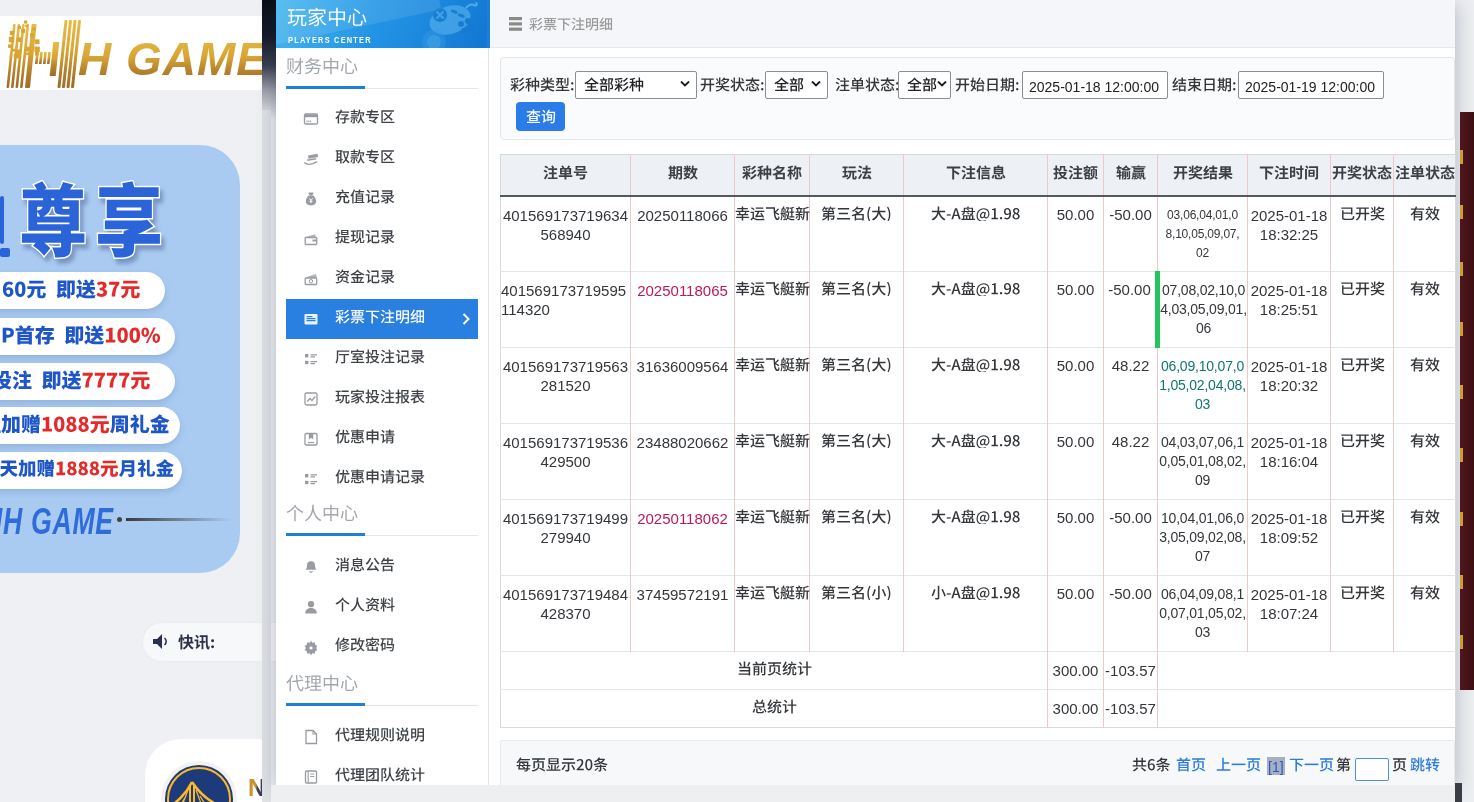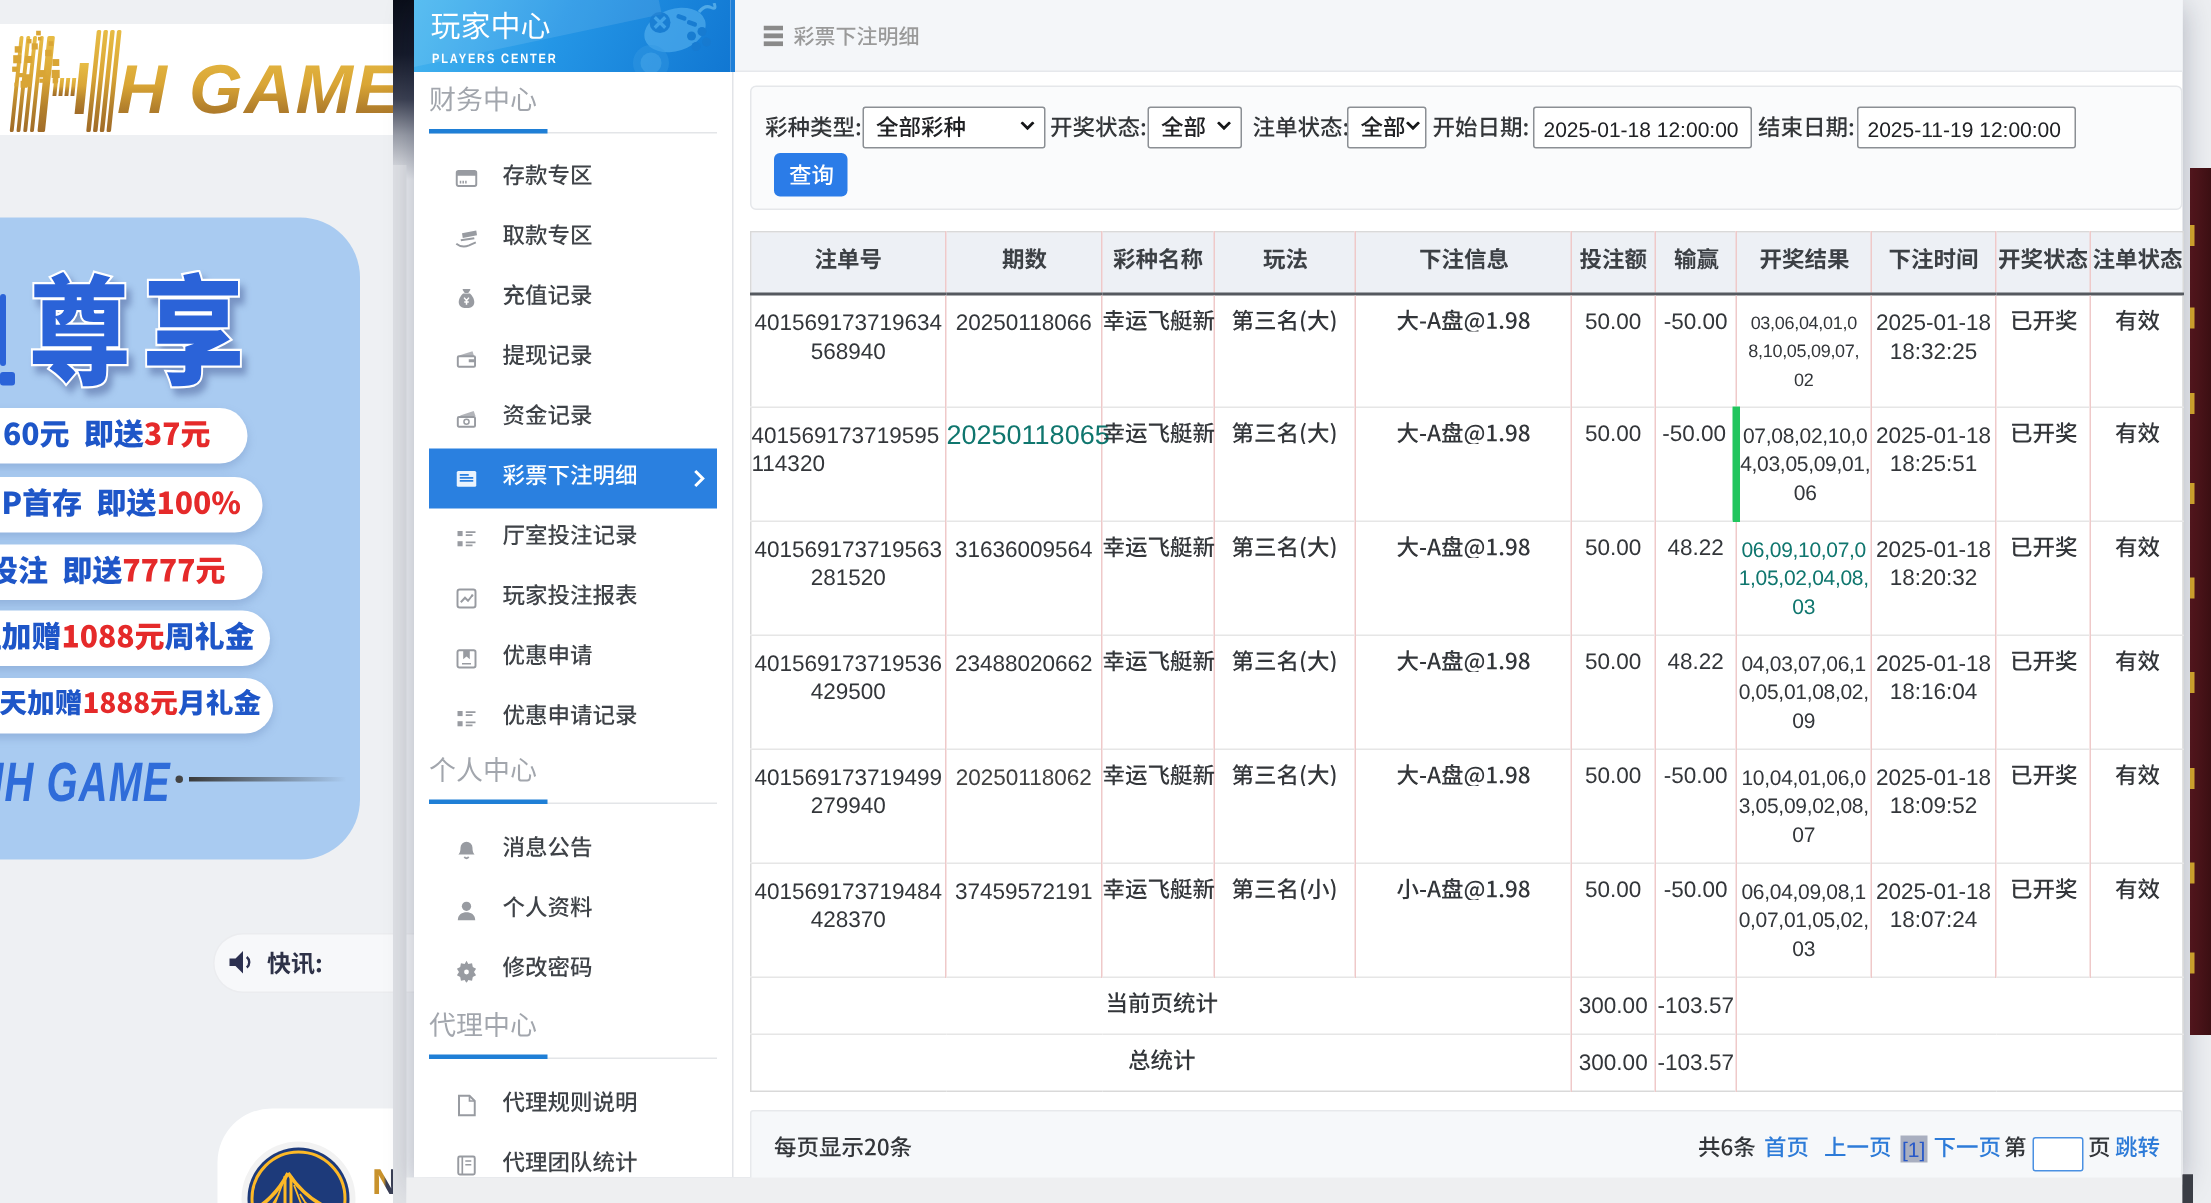--- a/index.html
+++ b/index.html
@@ -532,21 +532,21 @@
 <div class="abs" style="left:1022px;top:71px;width:146px;height:28px;background:#fff;border:1px solid #8b8f94;border-radius:2px"></div>
 <div class="abs" style="left:1029px;top:78px;"><span style="font-size:14px;color:#202124">2025-01-18 12:00:00</span></div>
 <div class="abs" style="left:1172px;top:77px;"><svg width="64.5" height="15.0" viewBox="0 0 4298 1000" fill="#333639">
       <use href="#g101" x="0"></use>
       <use href="#g102" x="1000"></use>
       <use href="#g99" x="2000"></use>
       <use href="#g100" x="3000"></use>
       <use href="#g90" x="4000"></use>
     </svg></div>
 <div class="abs" style="left:1238px;top:71px;width:146px;height:28px;background:#fff;border:1px solid #8b8f94;border-radius:2px"></div>
-<div class="abs" style="left:1245px;top:78px;"><span style="font-size:14px;color:#202124">2025-11-19 12:00:00</span></div>
+<div class="abs" style="left:1245px;top:78px;"><span style="font-size:14px;color:#202124">2025-01-19 12:00:00</span></div>
 <div class="abs" style="left:516px;top:102px;width:49px;height:29px;background:#2b7ce8;border-radius:4px"></div>
 <div class="abs" style="left:526px;top:109px;"><svg width="30.0" height="15.0" viewBox="0 0 2000 1000" fill="#ffffff">
       <use href="#g103" x="0"></use>
       <use href="#g104" x="1000"></use>
     </svg></div>
 <table class="abs" style="left:500px;top:154px;width:955px;border-collapse:collapse;table-layout:fixed;border:1px solid #d9d9d9">
     <colgroup>
       <col style="width:130px">
       <col style="width:104px">
       <col style="width:75px">
@@ -660,21 +660,21 @@
             <use href="#g93" x="1000"></use>
             <use href="#g94" x="2000"></use>
           </svg></td>
         <td style="border-left:1px solid #efc9c9;border-top:1px solid #e6e6e6;padding:9px 0 0 0;text-align:center;vertical-align:top;"><svg width="30.0" height="15.0" viewBox="0 0 2000 1000" fill="#33363a">
             <use href="#g151" x="0"></use>
             <use href="#g152" x="1000"></use>
           </svg></td>
       </tr>
       <tr style="height:76px">
         <td style="border-top:1px solid #e6e6e6;padding:9px 0 0 0;text-align:left;vertical-align:top;"><span style="font-size:15px;color:#33363a;line-height:19px;word-break:break-all;display:inline-block;width:126px">401569173719595114320</span></td>
-        <td style="border-left:1px solid #efc9c9;border-top:1px solid #e6e6e6;padding:9px 0 0 0;text-align:center;vertical-align:top;"><span style="font-size:18px;color:#0f766e;line-height:19px">20250118065</span></td>
+        <td style="border-left:1px solid #efc9c9;border-top:1px solid #e6e6e6;padding:9px 0 0 0;text-align:center;vertical-align:top;"><span style="font-size:15px;color:#be185d;line-height:19px">20250118065</span></td>
         <td style="border-left:1px solid #efc9c9;border-top:1px solid #e6e6e6;padding:9px 0 0 0;text-align:center;vertical-align:top;"><svg width="75.0" height="15.0" viewBox="0 0 5000 1000" fill="#33363a">
             <use href="#g131" x="0"></use>
             <use href="#g132" x="1000"></use>
             <use href="#g133" x="2000"></use>
             <use href="#g134" x="3000"></use>
             <use href="#g135" x="4000"></use>
           </svg></td>
         <td style="border-left:1px solid #efc9c9;border-top:1px solid #e6e6e6;padding:9px 0 0 0;text-align:center;vertical-align:top;"><svg width="70.7" height="15.0" viewBox="0 0 4712 1000" fill="#33363a">
             <use href="#g136" x="0"></use>
             <use href="#g137" x="1000"></use>
@@ -795,21 +795,21 @@
             <use href="#g93" x="1000"></use>
             <use href="#g94" x="2000"></use>
           </svg></td>
         <td style="border-left:1px solid #efc9c9;border-top:1px solid #e6e6e6;padding:9px 0 0 0;text-align:center;vertical-align:top;"><svg width="30.0" height="15.0" viewBox="0 0 2000 1000" fill="#33363a">
             <use href="#g151" x="0"></use>
             <use href="#g152" x="1000"></use>
           </svg></td>
       </tr>
       <tr style="height:76px">
         <td style="border-top:1px solid #e6e6e6;padding:9px 0 0 0;text-align:center;vertical-align:top;"><span style="font-size:15px;color:#33363a;line-height:19px;word-break:break-all;display:inline-block;width:126px">401569173719499279940</span></td>
-        <td style="border-left:1px solid #efc9c9;border-top:1px solid #e6e6e6;padding:9px 0 0 0;text-align:center;vertical-align:top;"><span style="font-size:15px;color:#404040;line-height:19px">20250118062</span></td>
+        <td style="border-left:1px solid #efc9c9;border-top:1px solid #e6e6e6;padding:9px 0 0 0;text-align:center;vertical-align:top;"><span style="font-size:15px;color:#be185d;line-height:19px">20250118062</span></td>
         <td style="border-left:1px solid #efc9c9;border-top:1px solid #e6e6e6;padding:9px 0 0 0;text-align:center;vertical-align:top;"><svg width="75.0" height="15.0" viewBox="0 0 5000 1000" fill="#33363a">
             <use href="#g131" x="0"></use>
             <use href="#g132" x="1000"></use>
             <use href="#g133" x="2000"></use>
             <use href="#g134" x="3000"></use>
             <use href="#g135" x="4000"></use>
           </svg></td>
         <td style="border-left:1px solid #efc9c9;border-top:1px solid #e6e6e6;padding:9px 0 0 0;text-align:center;vertical-align:top;"><svg width="70.7" height="15.0" viewBox="0 0 4712 1000" fill="#33363a">
             <use href="#g136" x="0"></use>
             <use href="#g137" x="1000"></use>

